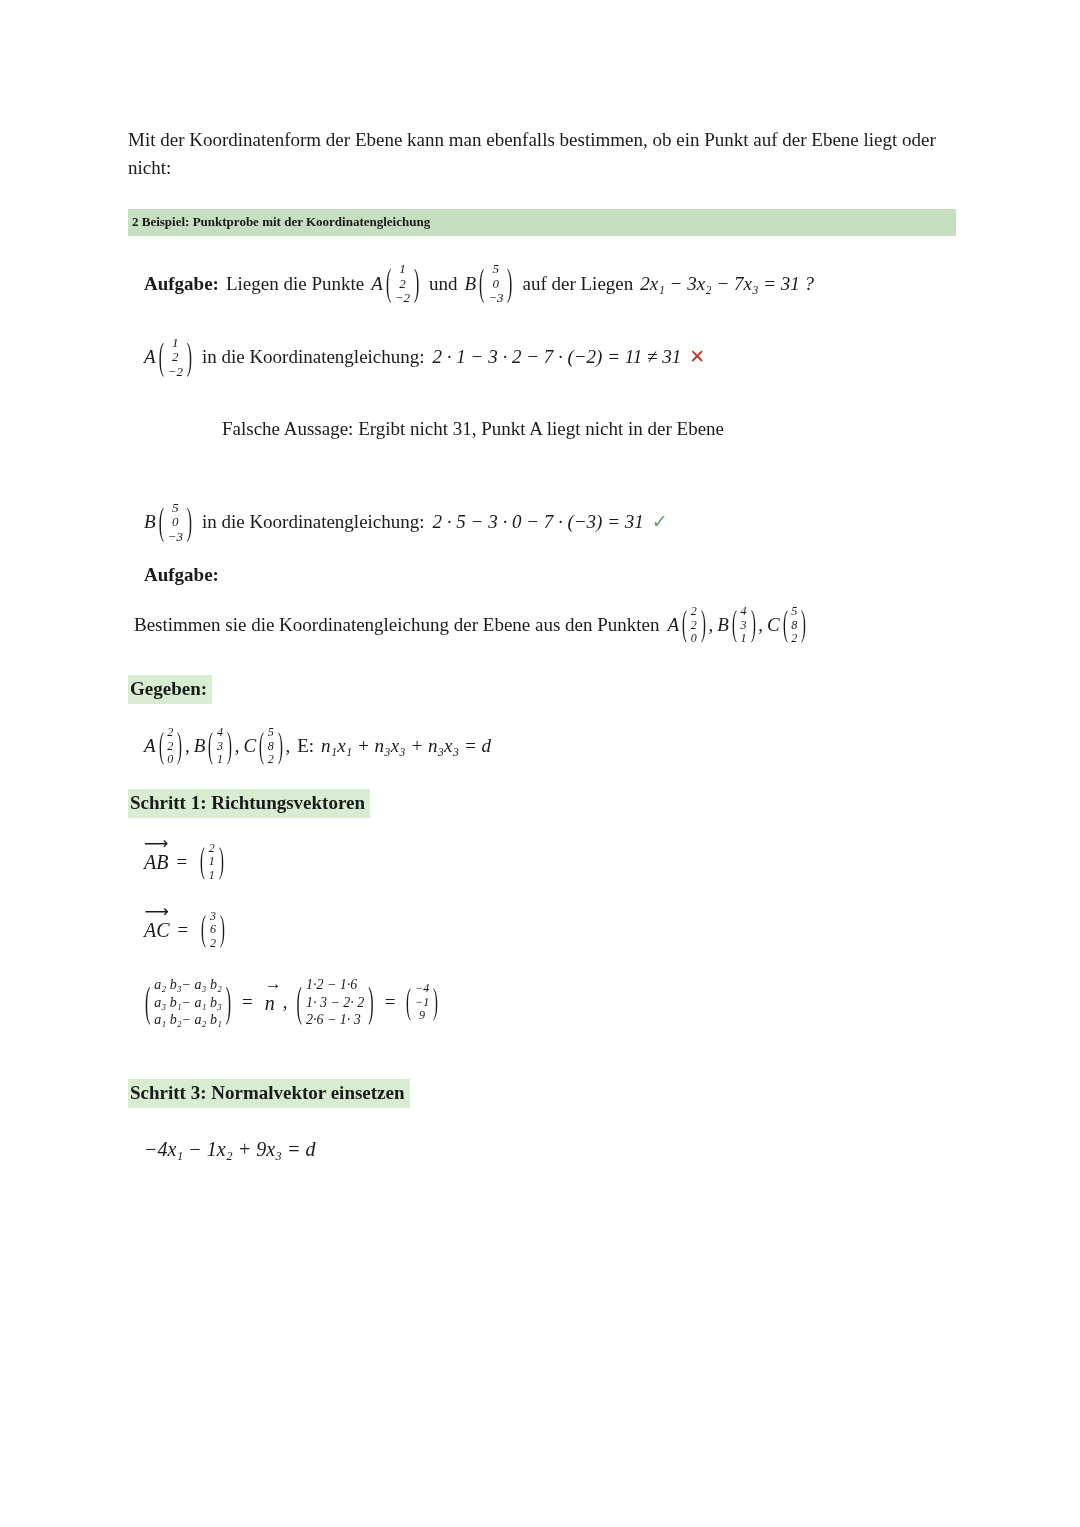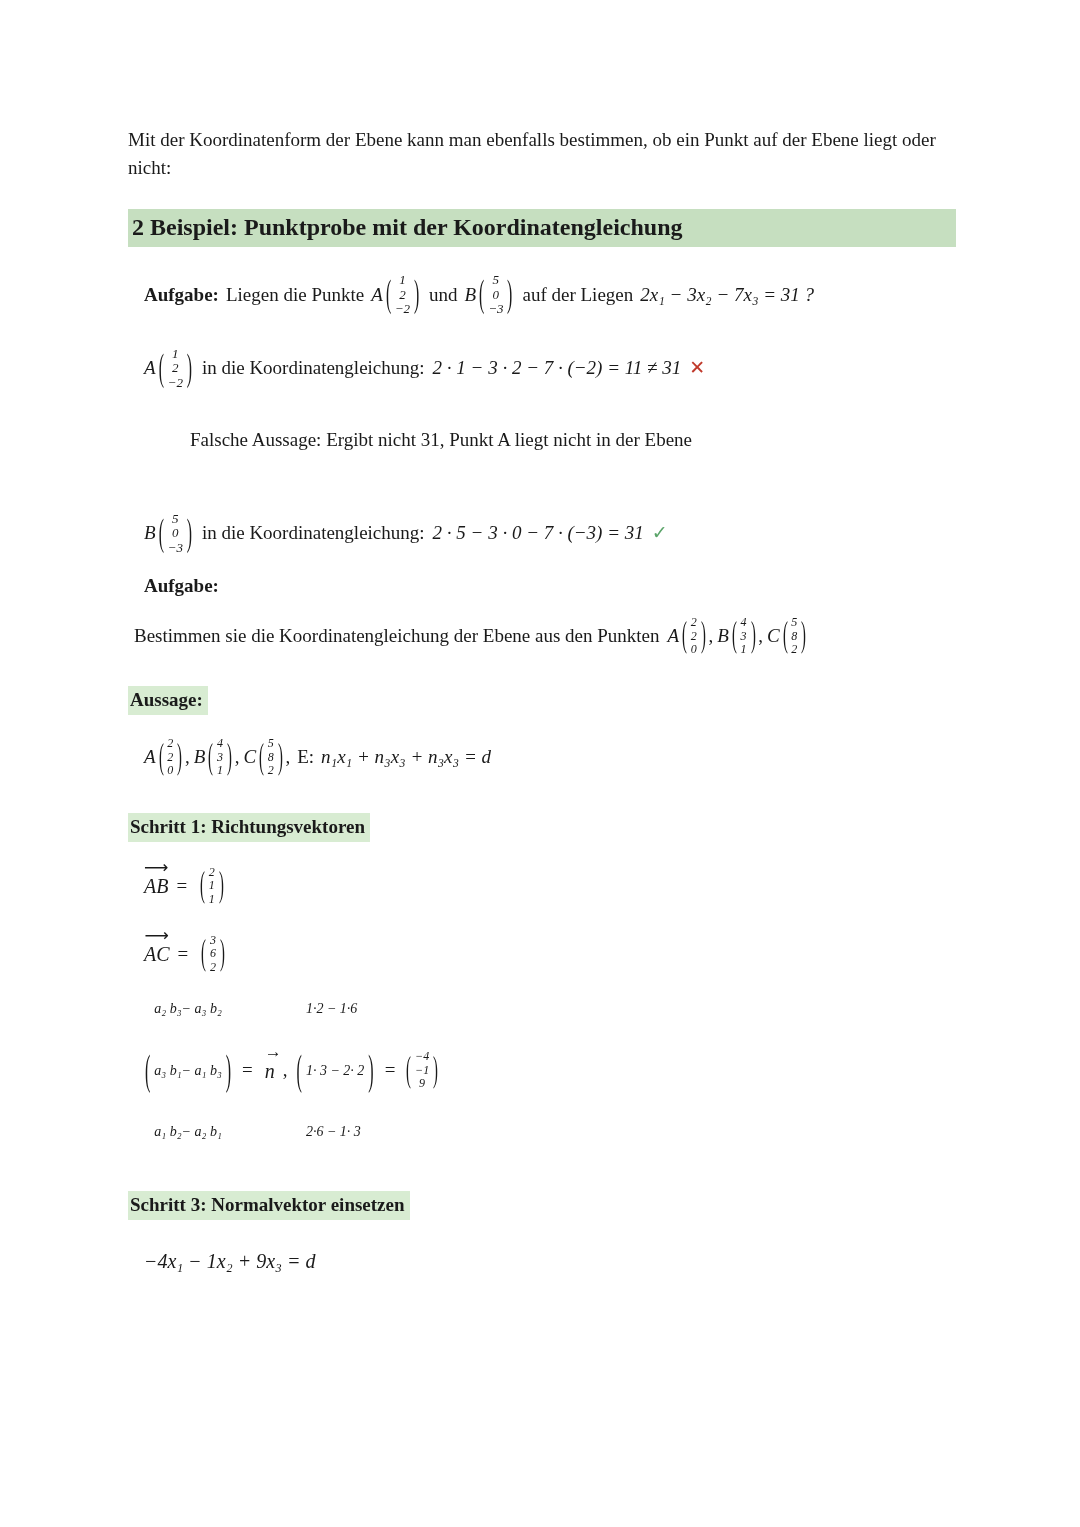--- a/index.html
+++ b/index.html
@@ -29,21 +29,21 @@
     width: 832px;
   }
   .para {
     font-size: 19px;
     line-height: 1.45;
     margin: 0 0 0 0;
   }
   .heading-band {
     background: #c6dfc0;
     font-weight: bold;
-    font-size: 24px;
+    font-size: 13px;
     padding: 5px 4px 6px 4px;
     margin-top: 28px;
     margin-bottom: 26px;
     display: block;
     width: 828px;
     box-sizing: border-box;
   }
   .subhead {
     background: #d8ecd2;
     font-weight: bold;
@@ -57,21 +57,21 @@
     margin: 16px;
     display: flex;
     align-items: center;
     flex-wrap: wrap;
   }
   .blk { margin-bottom: 22px; }
   .mathit {
     font-style: italic;
     font-family: "Liberation Serif", serif;
   }
-  .indent-1 { margin-left: 62px; }
+  .indent-1 { margin-left: 94px; }
 
   
   .vec {
     display: inline-flex;
     align-items: center;
     vertical-align: middle;
     margin: 0 2px;
   }
   .vec .paren {
     font-size: 1em;
@@ -102,21 +102,20 @@
     vertical-align: middle;
   }
   .matrix .rows {
     display: inline-flex;
     flex-direction: column;
     align-items: flex-start;
     line-height: 1.25;
     font-size: 14px;
     font-style: italic;
     padding: 0 3px;
-    gap: 44px;
   }
   .matrix .paren {
     display: inline-block;
     font-size: 16px;
     transform: scaleY(2.7);
     transform-origin: center;
     padding: 0 1px;
     font-family: "Liberation Serif", serif;
   }
   .mark-x { color: #c0392b; font-size: 19px; margin-left: 8px; }
@@ -244,21 +243,21 @@
         <span class="nums">
           <span>5</span>
           <span>8</span>
           <span>2</span>
         </span>
         <span class="paren">)</span>
       </span>
     </div>
 
     <div style="margin-top:30px">
-      <span class="subhead">Aussage:</span>
+      <span class="subhead">Gegeben:</span>
     </div>
 
     <div class="line" style="margin-top:22px">
       <span class="mathit">A</span>
       <span class="vec tiny">
         <span class="paren">(</span>
         <span class="nums">
           <span>2</span>
           <span>2</span>
           <span>0</span>
@@ -285,21 +284,21 @@
           <span>8</span>
           <span>2</span>
         </span>
         <span class="paren">)</span>
       </span>
       <span>,</span>
       <span style="margin-left:7px">E:</span>
       <span class="mathit" style="margin-left:7px">n₁x₁ + n₃x₃ + n₃x₃ = d</span>
     </div>
 
-    <div style="margin-top:35px">
+    <div style="margin-top:22px">
       <span class="subhead">Schritt 1: Richtungsvektoren</span>
     </div>
 
     <div class="line" style="margin-top:24px">
       <span class="vecarrow" style="font-size:20px">
         <span class="ar">⟶</span>
         <span>AB</span>
       </span>
       <span style="margin-left:8px">=</span>
       <span class="vec tiny" style="margin-left:12px">

